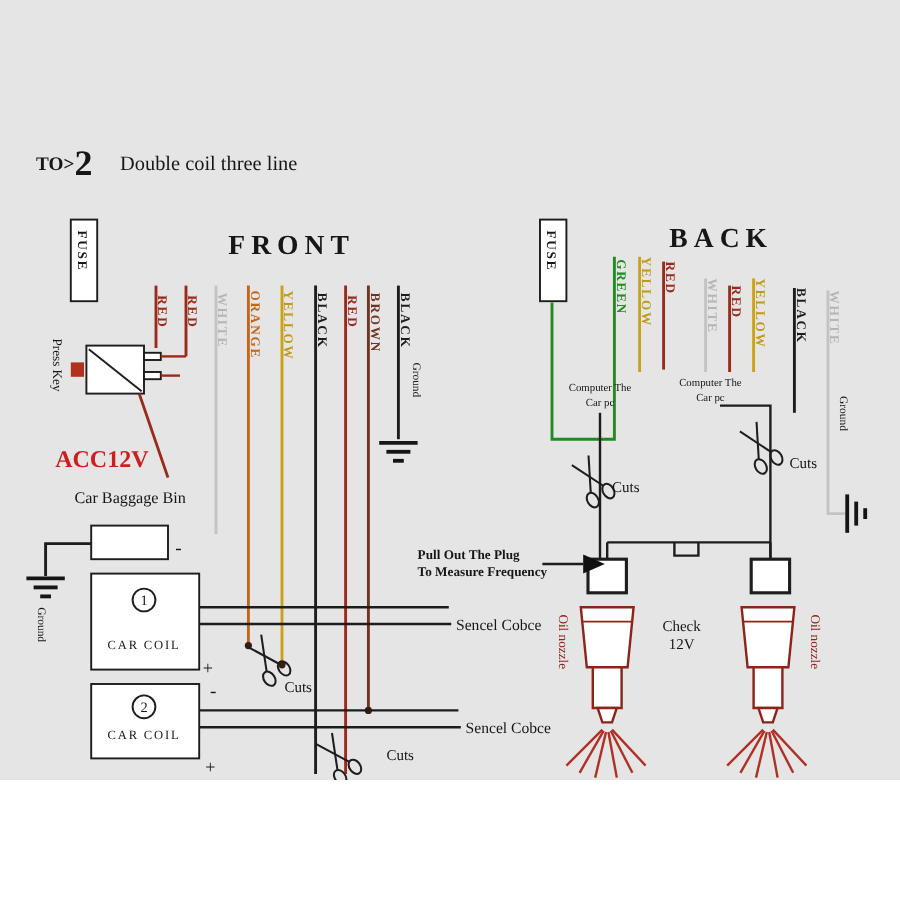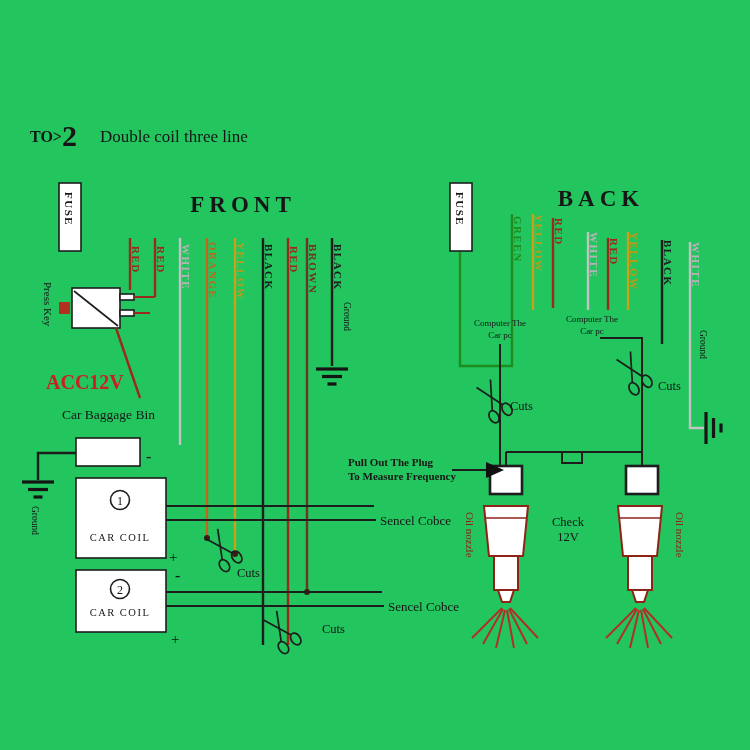--- a/index.html
+++ b/index.html
@@ -1,16 +1,16 @@
 <!DOCTYPE html>
 <html><head>
 <meta charset="utf-8">
 <style>
   html,body{margin:0;padding:0;background:#ffffff;}
-  #canvas{position:relative;width:750px;height:750px;background:#22c55e;overflow:hidden;}
+  #canvas{position:relative;width:750px;height:650px;background:#e5e5e5;overflow:hidden;}
   svg{position:absolute;left:0;top:0;}
   text{font-family:"Liberation Serif","DejaVu Serif",serif;fill:#161616;}
   .h1{font-size:23px;letter-spacing:5px;font-weight:600;}
   .vl{font-size:11px;font-weight:bold;letter-spacing:1.5px;}
   .w{fill:none;stroke-width:2.4;stroke-linecap:butt;}
   .w2{fill:none;stroke-width:2;}
   .ln{stroke:#1d1d1d;fill:none;stroke-width:1.6;}
   .box{fill:#ffffff;stroke:#1d1d1d;stroke-width:1.6;}
   .box2{fill:#ffffff;stroke:#1d1d1d;stroke-width:2.6;}
   .sc{stroke:#1d1d1d;stroke-width:1.7;fill:none;}

